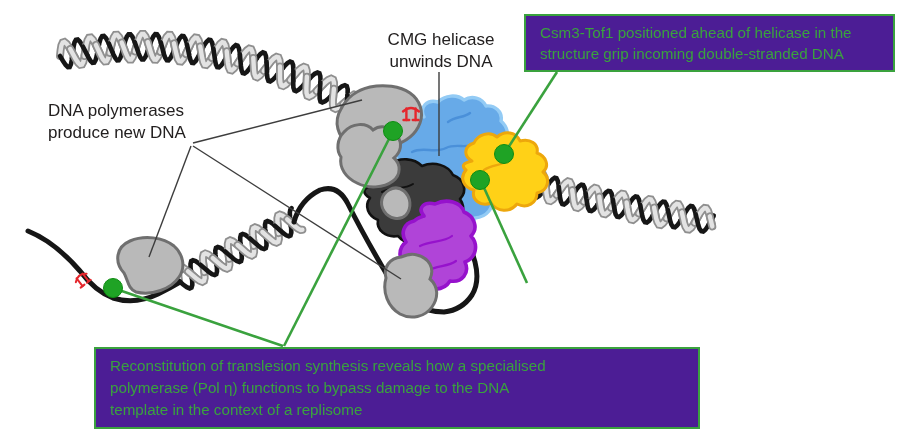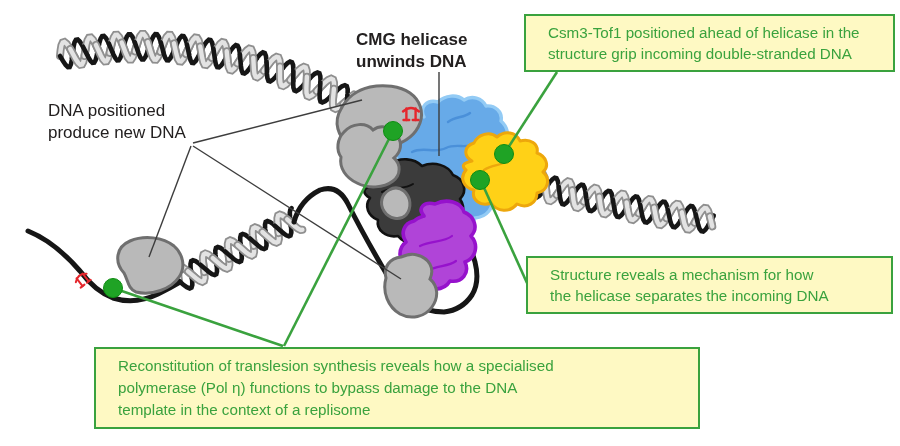--- a/index.html
+++ b/index.html
@@ -1,24 +1,24 @@
 <!DOCTYPE html>
 <html style="--annotation-green: #3aa23e; --interaction-dot-green: #1fa325; --cmg-blue: #67aae8; --cmg-blue-light: #93cbf5; --cmg-blue-dark: #4a90d9; --csm3-tof1-yellow: #ffd117; --csm3-outline: #eda70c; --pol-eta-purple: #b044d8; --pol-eta-outline: #9612cc; --polymerase-gray: #b9b9b9; --polymerase-outline: #6f6f6f; --dark-subunit-gray: #3b3b3b; --dark-subunit-outline: #111111; --strand-black: #161616; --helix-gray: #8f8f8f; --helix-gray-light: #e3e3e3; --pointer-line-gray: #3d3d3d; --damage-red: #e5262c; --text-black: #232020;"><head>
 <meta charset="utf-8">
 <style>
   html,body{margin:0;padding:0;background:#ffffff;}
   .stage{position:relative;width:900px;height:446px;background:#ffffff;overflow:hidden;
          font-family:"Liberation Sans",sans-serif;}
   .stage svg{position:absolute;left:0;top:0;}
   .label{position:absolute;color:var(--text-black);font-size:17px;line-height:22px;
          white-space:pre-line;}
-  .label.center{font-weight:bold;}
+  .label.center{text-align:center;}
   .callout{position:absolute;box-sizing:border-box;border:2px solid var(--annotation-green);
-           color:var(--annotation-green);background:#fef9c3;font-size:15.2px;line-height:21px;
-           white-space:pre-line;padding:6px 22px;}
+           color:var(--annotation-green);background:#4c1d95;font-size:15.2px;line-height:21px;
+           white-space:pre-line;padding:6px 14px;}
   #callout-tls{line-height:22px;}
   
   .blob-gray{fill:var(--polymerase-gray);stroke:var(--polymerase-outline);stroke-width:3;}
   .blob-blue{fill:var(--cmg-blue);stroke:var(--cmg-blue-light);stroke-width:3.4;stroke-linejoin:round;}
   .blue-inner{fill:none;stroke:var(--cmg-blue-dark);stroke-width:2.4;stroke-linecap:round;}
   .blob-dark{fill:var(--dark-subunit-gray);stroke:var(--dark-subunit-outline);stroke-width:2.6;stroke-linejoin:round;}
   .dark-inner{fill:none;stroke:#111111;stroke-width:2;stroke-linecap:round;}
   .blob-purple{fill:var(--pol-eta-purple);stroke:var(--pol-eta-outline);stroke-width:3.6;stroke-linejoin:round;}
   .purple-inner{fill:none;stroke:var(--pol-eta-outline);stroke-width:2.2;stroke-linecap:round;}
   .blob-yellow{fill:var(--csm3-tof1-yellow);stroke:var(--csm3-outline);stroke-width:3;stroke-linejoin:round;}
@@ -261,23 +261,21 @@
     <path class="gline" d="M 481 181 L 527 283"></path>
 
     <circle class="gdot" cx="393" cy="131" r="9.5"></circle>
     <circle class="gdot" cx="504" cy="154" r="9.5"></circle>
     <circle class="gdot" cx="480" cy="180" r="9.5"></circle>
     <circle class="gdot" cx="113" cy="288" r="9.5"></circle>
   </svg>
 
   <div class="label center" style="left:356px;top:29px;width:170px;">CMG helicase
 unwinds DNA</div>
-  <div class="label" style="left:48px;top:100px;">DNA positioned
+  <div class="label" style="left:48px;top:100px;">DNA polymerases
 produce new DNA</div>
 
   <div class="callout" id="callout-csm3" style="left:524px;top:14px;width:371px;">Csm3-Tof1 positioned ahead of helicase in the
 structure grip incoming double-stranded DNA</div>
-  <div class="callout" id="callout-mech" style="left:526px;top:256px;width:367px;">Structure reveals a mechanism for how
-the helicase separates the incoming DNA</div>
   <div class="callout" id="callout-tls" style="left:94px;top:347px;width:606px;">Reconstitution of translesion synthesis reveals how a specialised
 polymerase (Pol η) functions to bypass damage to the DNA
 template in the context of a replisome</div>
 </div>
 
 </body></html>

